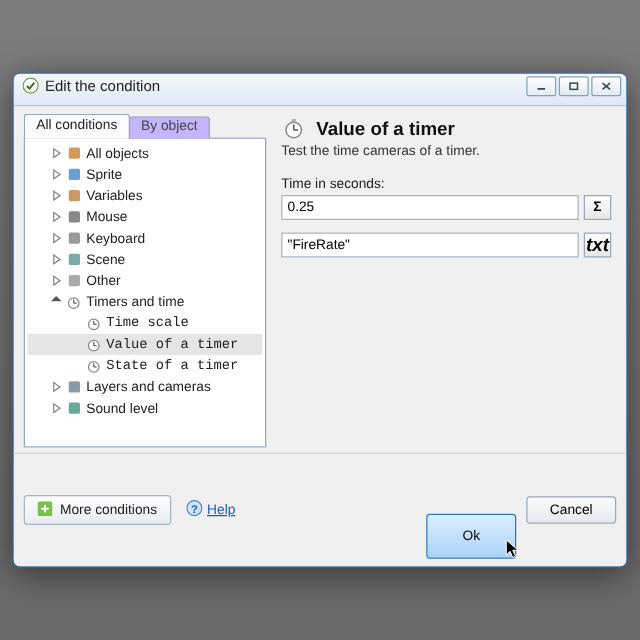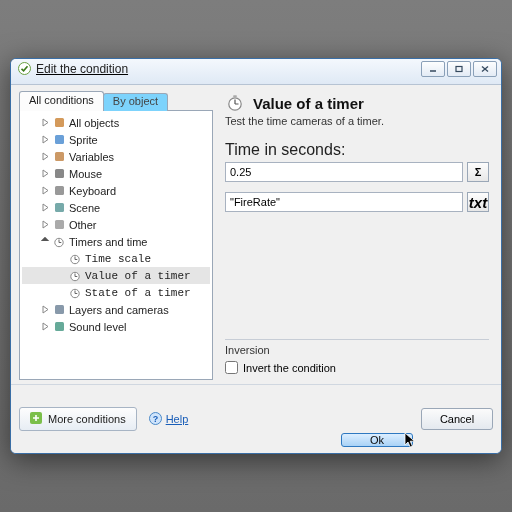--- a/index.html
+++ b/index.html
@@ -18,21 +18,20 @@
     box-shadow: 0 6px 28px rgba(0,0,0,0.5);
     display: flex; flex-direction: column;
     overflow: hidden;
   }
   .titlebar {
     height: 26px;
     background: linear-gradient(#f4f8fd, #dfe9f5);
     border-bottom: 1px solid #b6c3d3;
     display: flex; align-items: center;
     padding: 0 4px 6px 6px;
-    text-decoration: underline;
   }
   .titlebar .icon {
     width: 14px; height: 14px; margin-right: 5px;
     display:flex;align-items:center;justify-content:center;
   }
   .titlebar .title { flex: 1; font-size: 12px; color: #222; }
   .winbtns { display:flex; gap:2px; }
   .winbtn {
     width: 24px; height: 16px;
     border: 1px solid #8aa0b8;
@@ -53,21 +52,21 @@
   .tab {
     padding: 2px 9px 0 9px;
     border: 1px solid #9aa7b7;
     border-bottom: none;
     background: #fcfcfc;
     border-radius: 3px 3px 0 0;
     margin-right: -1px;
     font-size: 11px;
     color:#222;
   }
-  .tab.inactive { background:#7dd3fc; margin-top:2px; padding-top:1px; color:#444;}
+  .tab.inactive { background:#c4b5fd; margin-top:2px; padding-top:1px; color:#444;}
   .treewrap {
     flex:1;
     border: 1px solid #9aa7b7;
     background: #fff;
     margin-top:-1px;
     overflow:auto;
     padding: 3px 2px;
   }
   .node {
     display:flex; align-items:center; height:17px;
@@ -94,21 +93,21 @@
     flex:1; padding: 2px 4px 0 12px; display:flex; flex-direction:column;
   }
   .heading {
     display:flex; align-items:center; gap:8px; margin-bottom:2px;
   }
   .heading .hicon {
     width:20px;height:20px;display:flex;align-items:center;justify-content:center;
   }
   .heading h1 { font-size:15px; font-weight:700; color:#111;}
   .desc { font-size:11px; color:#333; margin-bottom:12px; }
-  .fieldlabel { font-size:16px; color:#222; margin-bottom:3px; margin-top:2px;}
+  .fieldlabel { font-size:11px; color:#222; margin-bottom:3px; margin-top:2px;}
   .inputrow { display:flex; align-items:center; gap:4px; margin-bottom:10px;}
   .txtinput {
     flex:1; height:20px;
     border:1px solid #a8b2c0;
     background:#fff;
     padding: 2px 4px; font-size:11px;
     font-family: inherit;
   }
   .smbtn {
     width:22px; height:20px;
@@ -137,21 +136,21 @@
     border:1px solid #a7b4c4;
     border-radius:3px;
     background:linear-gradient(#fdfdfd,#e7edf4);
     padding: 0 10px;
     display:flex;align-items:center; gap:6px;
     font-size:11px; color:#1a1a1a;
   }
   .help { margin-left:12px; color:#1a5eb8; display:flex;align-items:center; gap:4px; cursor:pointer; text-decoration:underline;}
   .footer .spacer2 { flex:1; }
   .okbtn {
-    height:14px; width:72px;
+    height:36px; width:72px;
     border:1px solid #2e78c0;
     border-radius:3px;
     background:linear-gradient(#dceeff,#a9d2f6);
     font-size:11px; color:#0a0a0a;
     position:relative;
     margin-top:42px;
   }
   .cancelbtn {
     height:22px; width:72px;
     border:1px solid #9aa7b7;
@@ -391,27 +390,20 @@
         <div class="smbtn">Σ</div>
       </div>
 
       <div class="inputrow">
         <input class="txtinput" value="&quot;FireRate&quot;" style="">
         <div class="smbtn" style="font-weight:bold;font-size:15px;font-style:italic">txt</div>
       </div>
 
       <div class="spacer"></div>
 
-      <div class="groupbox">
-        <div class="grouplabel">Inversion</div>
-        <label class="chkrow">
-          <input type="checkbox" style="">
-          <span>Invert the condition</span>
-        </label>
-      </div>
     </div>
   </div>
 
   <div class="footer">
     <div class="chipbtn">
       <span>
         <svg width="12" height="12">
             <rect x="0" y="0" width="12" height="12" rx="2" fill="#7bbf4a"></rect>
             <line x1="6" y1="3" x2="6" y2="9" stroke="#fff" stroke-width="1.6"></line>
             <line x1="3" y1="6" x2="9" y2="6" stroke="#fff" stroke-width="1.6"></line>

